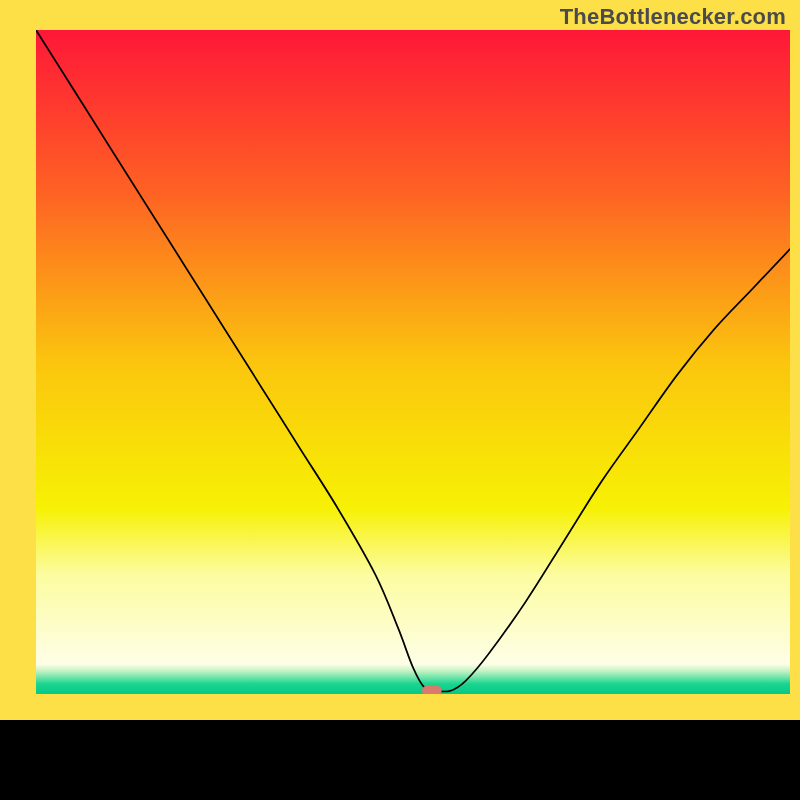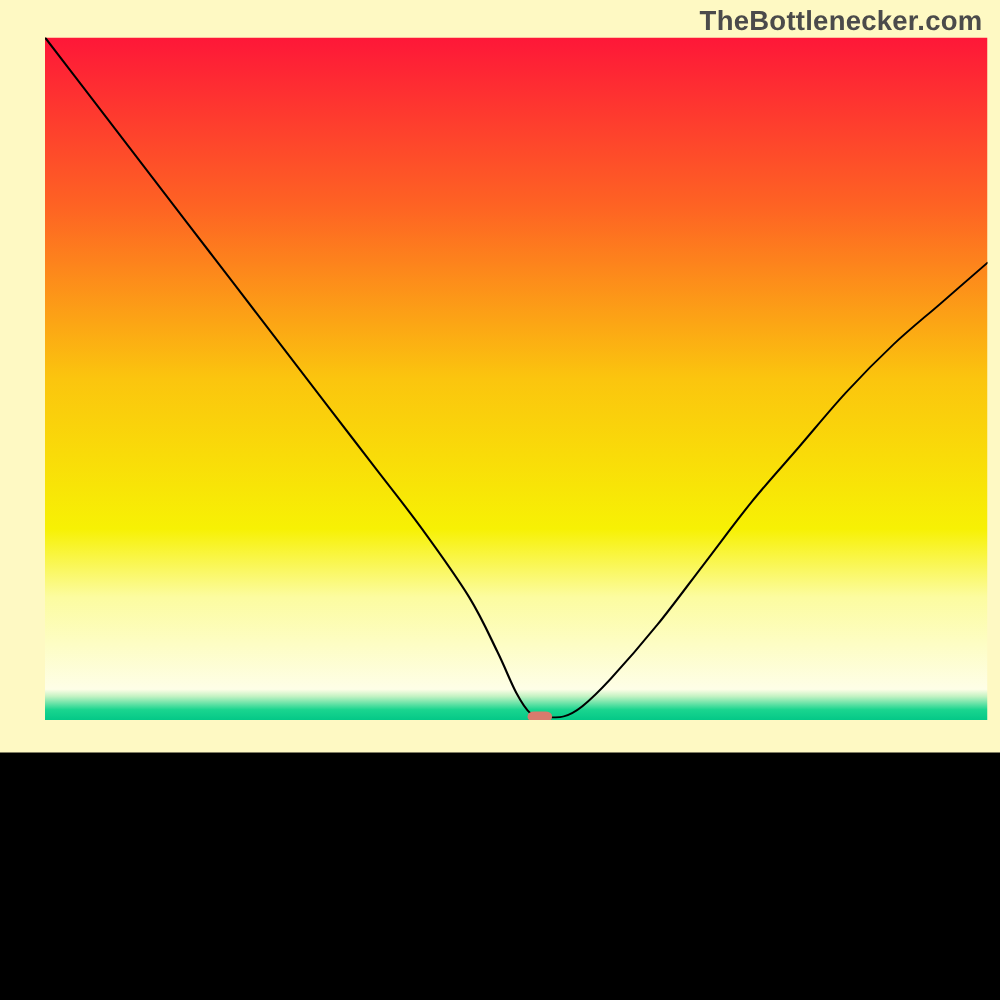--- a/index.html
+++ b/index.html
@@ -7,22 +7,22 @@
     padding: 0;
     width: 800px;
     height: 800px;
     background: #000;
     font-family: Arial, Helvetica, sans-serif;
     overflow: hidden;
   }
   .frame {
     position: relative;
     width: 800px;
-    height: 602px;
-    background: #fef9c3;
+    height: 720px;
+    background: #fde047;
   }
   .watermark {
     position: absolute;
     top: 4px;
     right: 14px;
     font-size: 22px;
     font-weight: 600;
     color: #4b4b4b;
     letter-spacing: 0.2px;
     z-index: 10;

